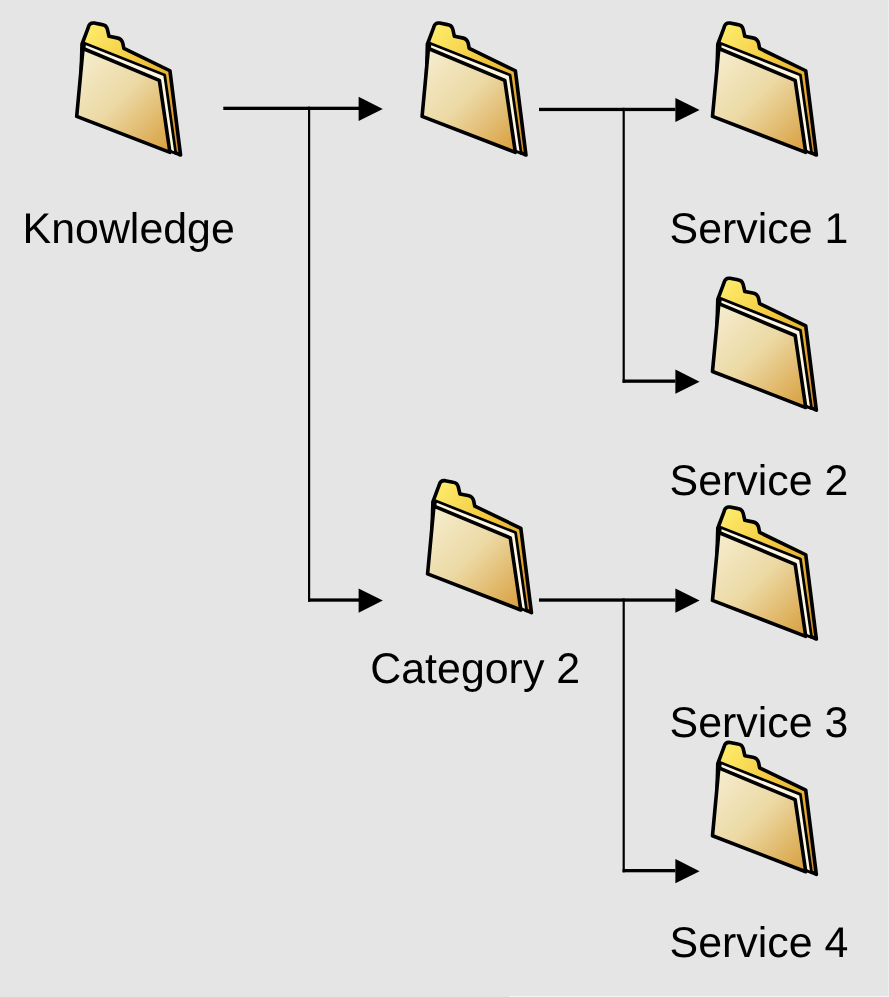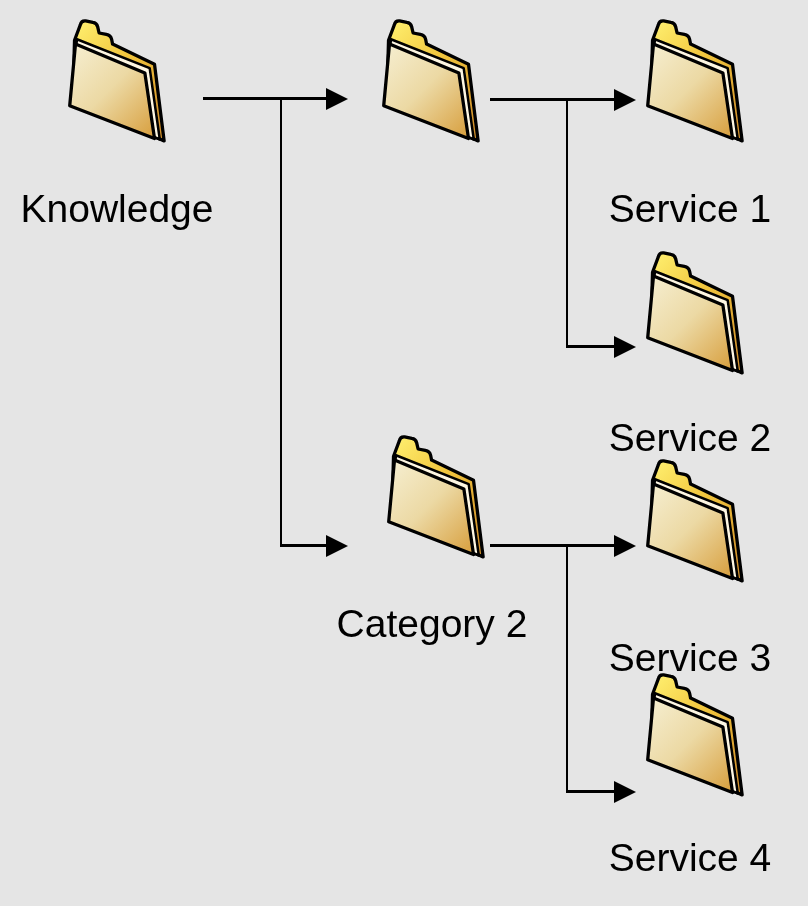--- a/index.html
+++ b/index.html
@@ -93,21 +93,21 @@
         <use href="#folderIcon"></use>
       </svg>
   </div>
   <div class="label" style="left:570px;top:417px">Service 2</div>
 
   <div class="node" style="left:381px;top:432px">
     <svg viewBox="0 0 110 145">
         <use href="#folderIcon"></use>
       </svg>
   </div>
-  <div class="label" style="left:312px;top:603px">Category 2</div>
+  <div class="label" style="left:312px;top:588px">Category 2</div>
 
   <div class="node" style="left:640px;top:456px">
     <svg viewBox="0 0 110 145">
         <use href="#folderIcon"></use>
       </svg>
   </div>
   <div class="label" style="left:570px;top:637px">Service 3</div>
 
   <div class="node" style="left:640px;top:670px">
     <svg viewBox="0 0 110 145">

